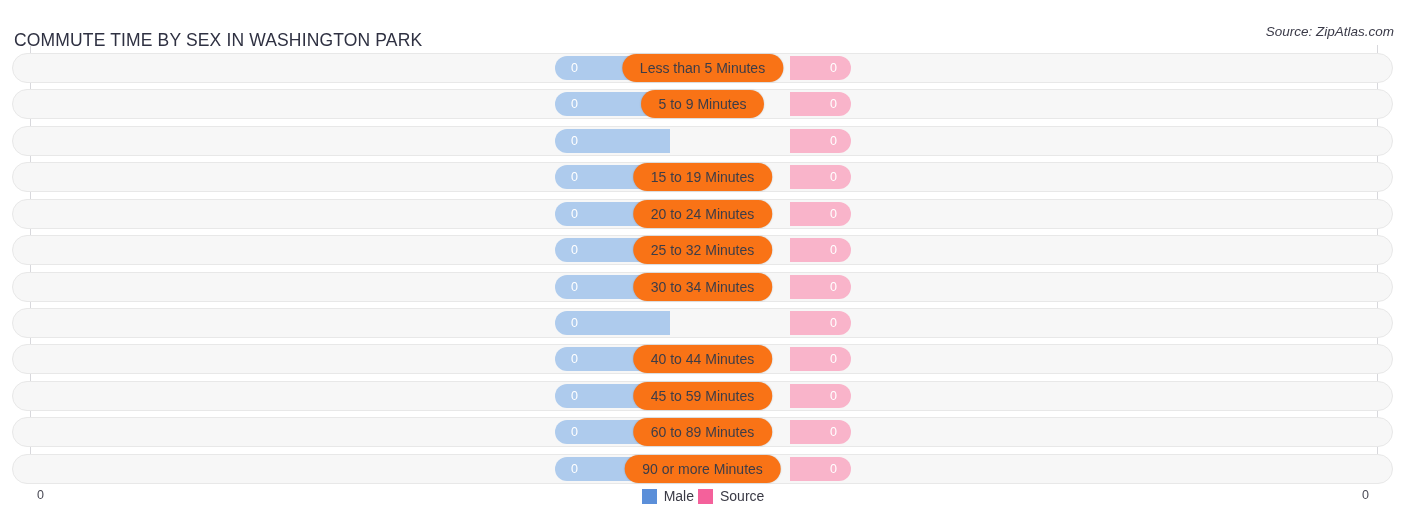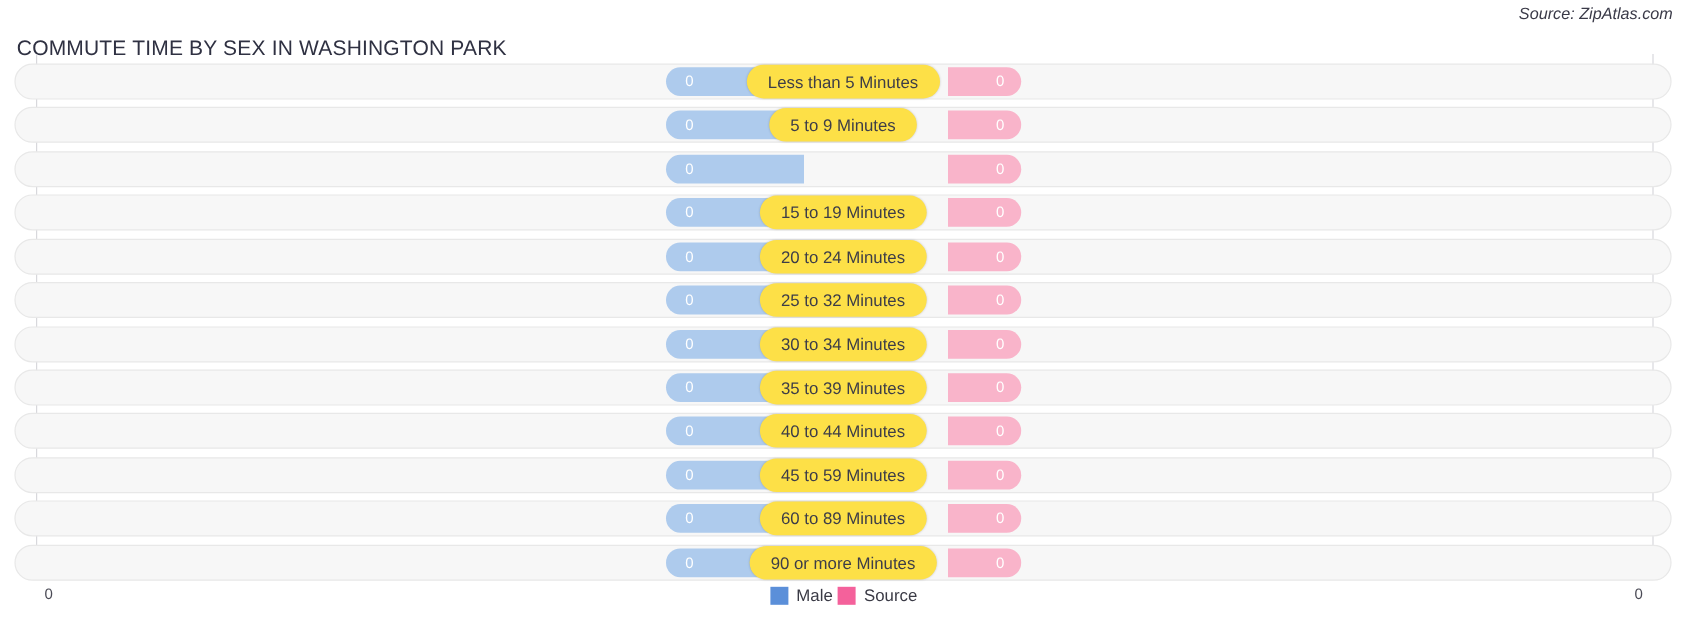--- a/index.html
+++ b/index.html
@@ -30,21 +30,21 @@
     font-size: 17.5px;
     letter-spacing: 0.15px;
     color: #2f3142;
     font-weight: 400;
     white-space: nowrap;
     margin-top: 20px;
   }
   .chart-source {
     position: absolute;
     right: 12px;
-    top: 4px;
+    top: 24px;
     font-size: 13.5px;
     font-style: italic;
     color: #3a3a48;
     white-space: nowrap;
   }
 
   
   .plot {
     position: absolute;
     left: 0;
@@ -111,21 +111,21 @@
   }
   .bar-male .bar-value  { left: 16px; }
   .bar-female .bar-value { right: 14px; }
 
   
   .label-pill {
     position: absolute;
     top: 1px;
     height: 28px;
     line-height: 28px;
-    background: #fde047;
+    background: #f97316;
     border-radius: 14px;
     box-shadow: 0 0 2px rgba(0,0,0,0.20);
     text-align: center;
     font-size: 14px;
     color: #3d3d48;
     white-space: nowrap;
     padding: 0 18px;
     box-sizing: border-box;
     left: 50%;
     transform: translateX(-50%);
@@ -257,21 +257,20 @@
         <div class="label-pill">30 to 34 Minutes</div>
       </div>
       <div class="row" style="top: 262.94px;">
         <div class="track"></div>
         <div class="bar bar-male">
           <span class="bar-value">0</span>
         </div>
         <div class="bar bar-female">
           <span class="bar-value">0</span>
         </div>
-        <div class="label-pill">35 to 39 Minutes</div>
       </div>
       <div class="row" style="top: 299.36px;">
         <div class="track"></div>
         <div class="bar bar-male">
           <span class="bar-value">0</span>
         </div>
         <div class="bar bar-female">
           <span class="bar-value">0</span>
         </div>
         <div class="label-pill">40 to 44 Minutes</div>

